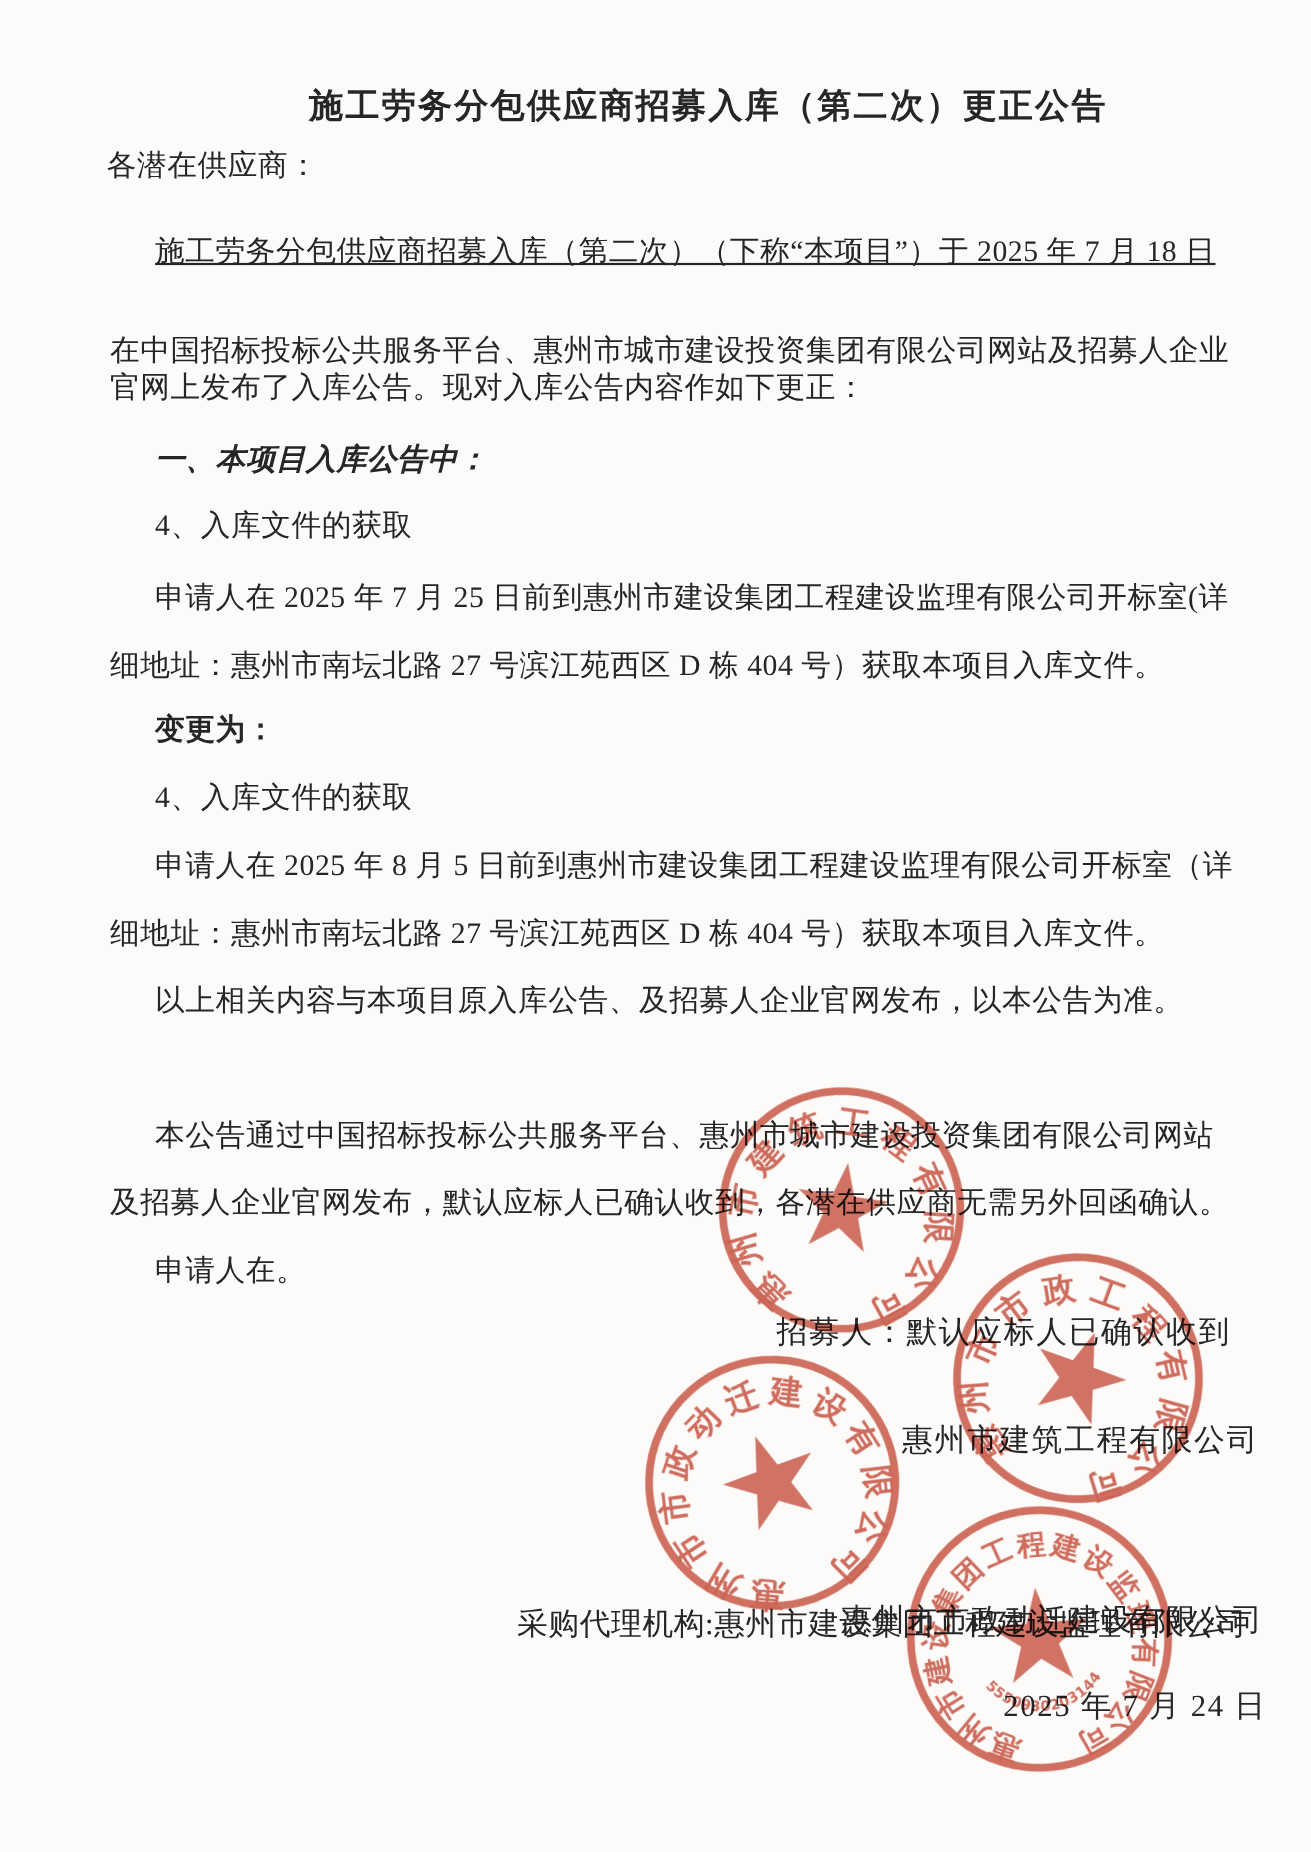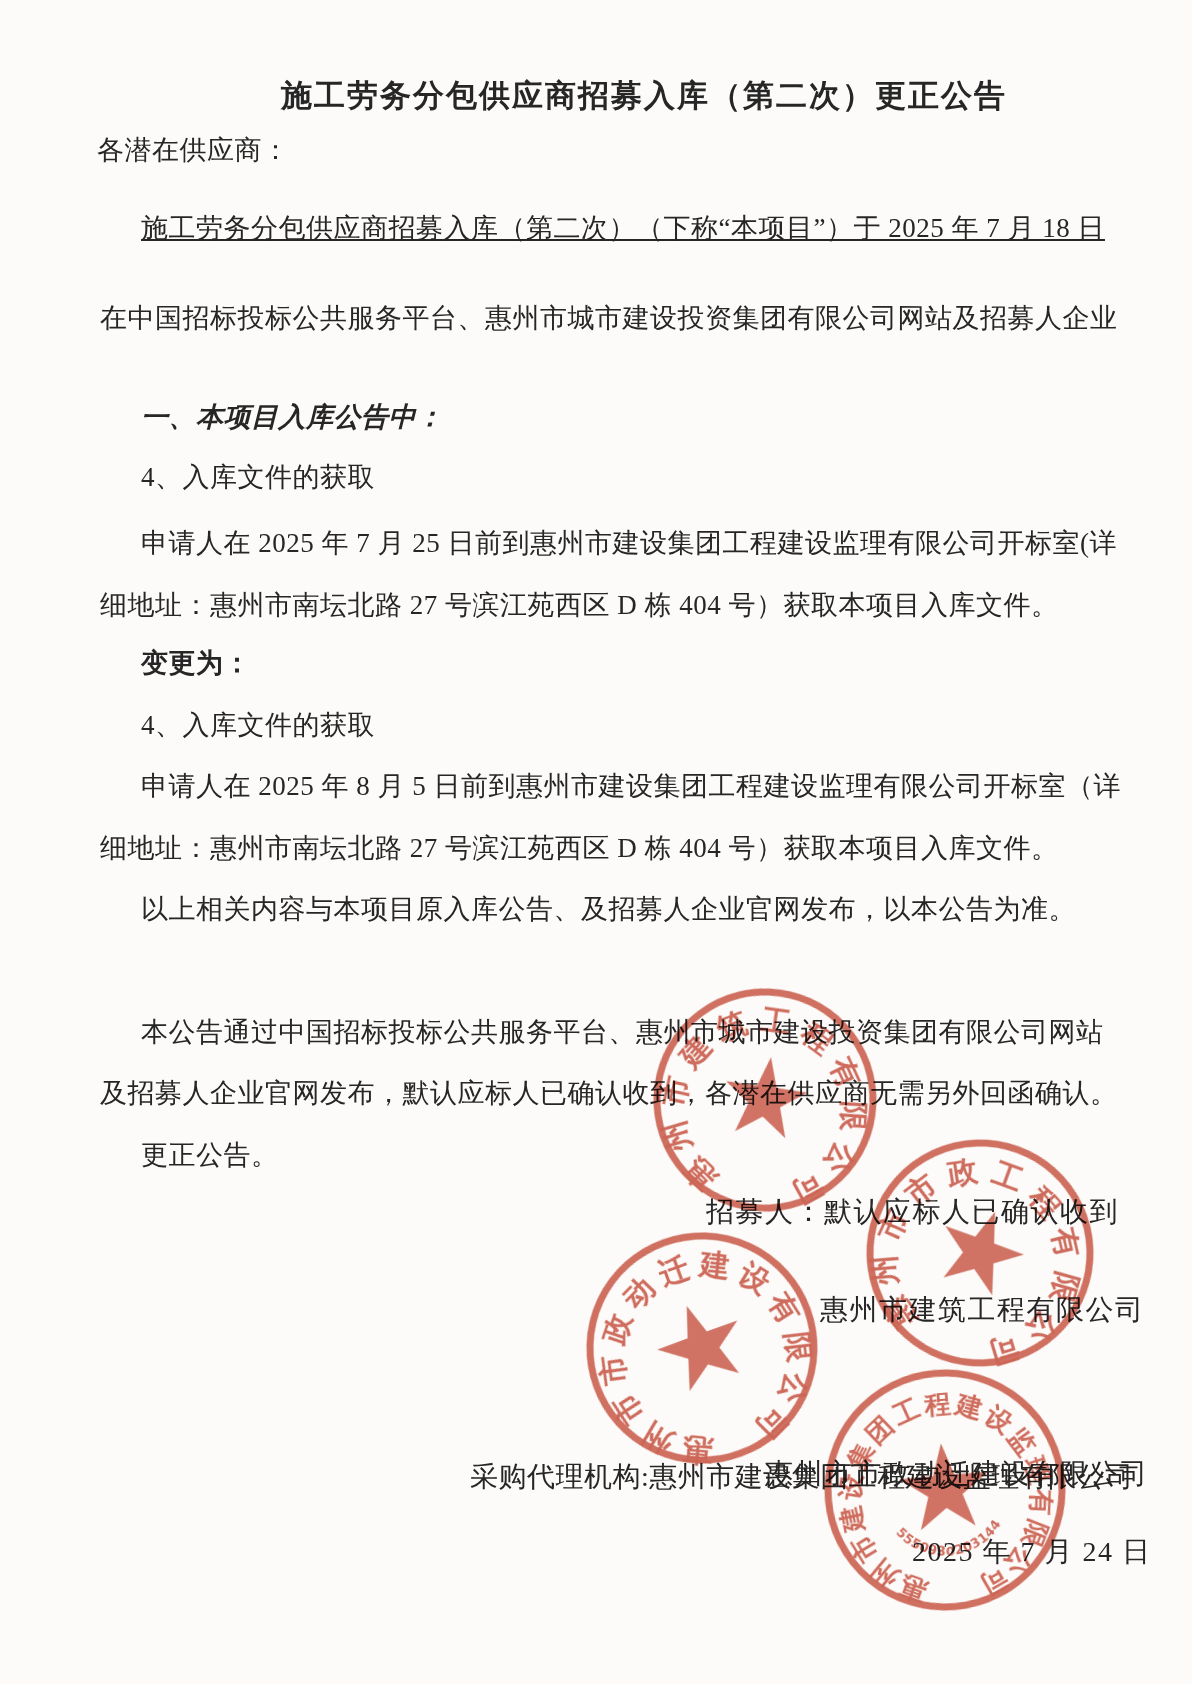--- a/index.html
+++ b/index.html
@@ -75,38 +75,39 @@
 <body>
 
 <div class="page" style="background: rgb(252, 251, 249);">
 
   <div class="ln title" style="top:80px;">施工劳务分包供应商招募入库（第二次）更正公告</div>
 
   <div class="ln" style="top:134px; left:97px;">各潜在供应商：</div>
 
   <div class="ln" style="top:212px; left:141px;text-decoration:underline;">施工劳务分包供应商招募入库（第二次）（下称“本项目”）于 2025 年 7 月 18 日</div>
   <div class="ln" style="top:274px; left:100px;margin-top:28px;">在中国招标投标公共服务平台、惠州市城市建设投资集团有限公司网站及招募人企业</div>
+  <div class="ln" style="top:336px; left:100px;">官网上发布了入库公告。现对入库公告内容作如下更正：</div>
 
   <div class="ln b" style="top:401px; left:141px;font-style:italic;">一、本项目入库公告中：</div>
 
   <div class="ln" style="top:461px; left:141px;">4、入库文件的获取</div>
   <div class="ln" style="top:527px; left:141px;">申请人在 2025 年 7 月 25 日前到惠州市建设集团工程建设监理有限公司开标室(详</div>
   <div class="ln" style="top:589px; left:100px;">细地址：惠州市南坛北路 27 号滨江苑西区 D 栋 404 号）获取本项目入库文件。</div>
 
   <div class="ln b" style="top:647px; left:141px;">变更为：</div>
 
   <div class="ln" style="top:709px; left:141px;">4、入库文件的获取</div>
   <div class="ln" style="top:770px; left:141px;">申请人在 2025 年 8 月 5 日前到惠州市建设集团工程建设监理有限公司开标室（详</div>
   <div class="ln" style="top:832px; left:100px;">细地址：惠州市南坛北路 27 号滨江苑西区 D 栋 404 号）获取本项目入库文件。</div>
 
   <div class="ln" style="top:893px; left:141px;">以上相关内容与本项目原入库公告、及招募人企业官网发布，以本公告为准。</div>
 
   <div class="ln" style="top:1016px; left:141px;">本公告通过中国招标投标公共服务平台、惠州市城市建设投资集团有限公司网站</div>
   <div class="ln" style="top:1077px; left:100px;">及招募人企业官网发布，默认应标人已确认收到，各潜在供应商无需另外回函确认。</div>
-  <div class="ln" style="top:1139px; left:141px;">更正公告。</div>
+  <div class="ln" style="top:1139px; left:141px;">申请人在。</div>
 
   <div class="ln sig" style="top:1196px; left:706px;">招募人：默认应标人已确认收到</div>
   <div class="ln sig" style="top:1294px; left:820px;">惠州市建筑工程有限公司</div>
   <div class="ln sig" style="top:1458px; left:765px;">惠州市市政动迁建设有限公司</div>
   <div class="ln sig" style="top:1461px; left:470px; letter-spacing:0.5px;">采购代理机构:惠州市建设集团工程建设监理有限公司</div>
   <div class="ln sig" style="top:1536px; left:912px;">2025 年 7 月 24 日</div>
 
   <div class="stamp" style="left: 645px; top: 980px; transform: rotate(8deg);">
       <svg width="240" height="240" viewBox="0 0 240 240">
         <circle class="ring-circle" cx="120" cy="120" r="108"></circle>

